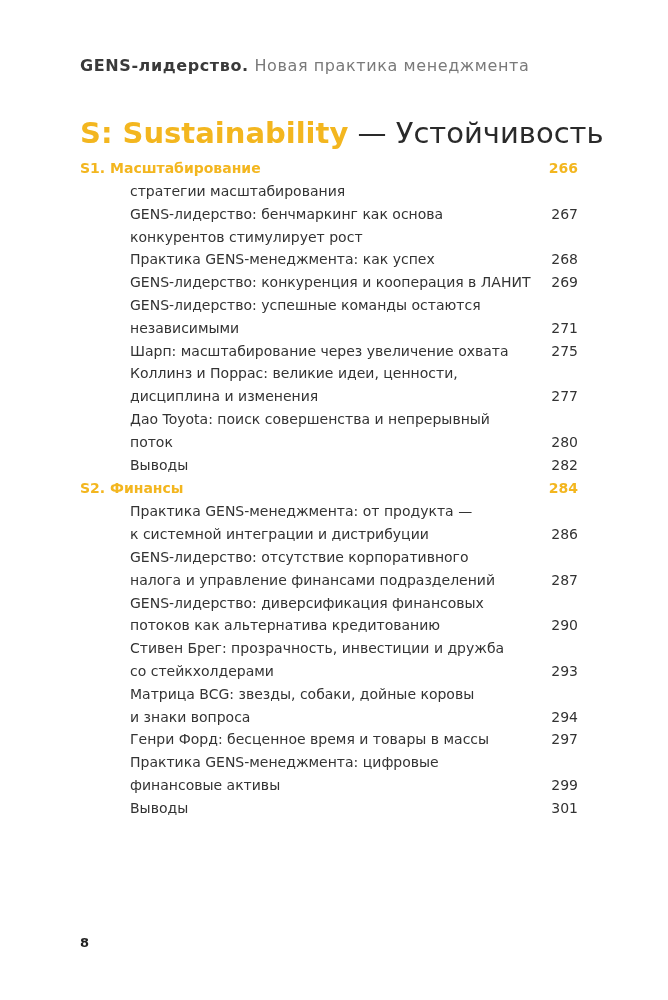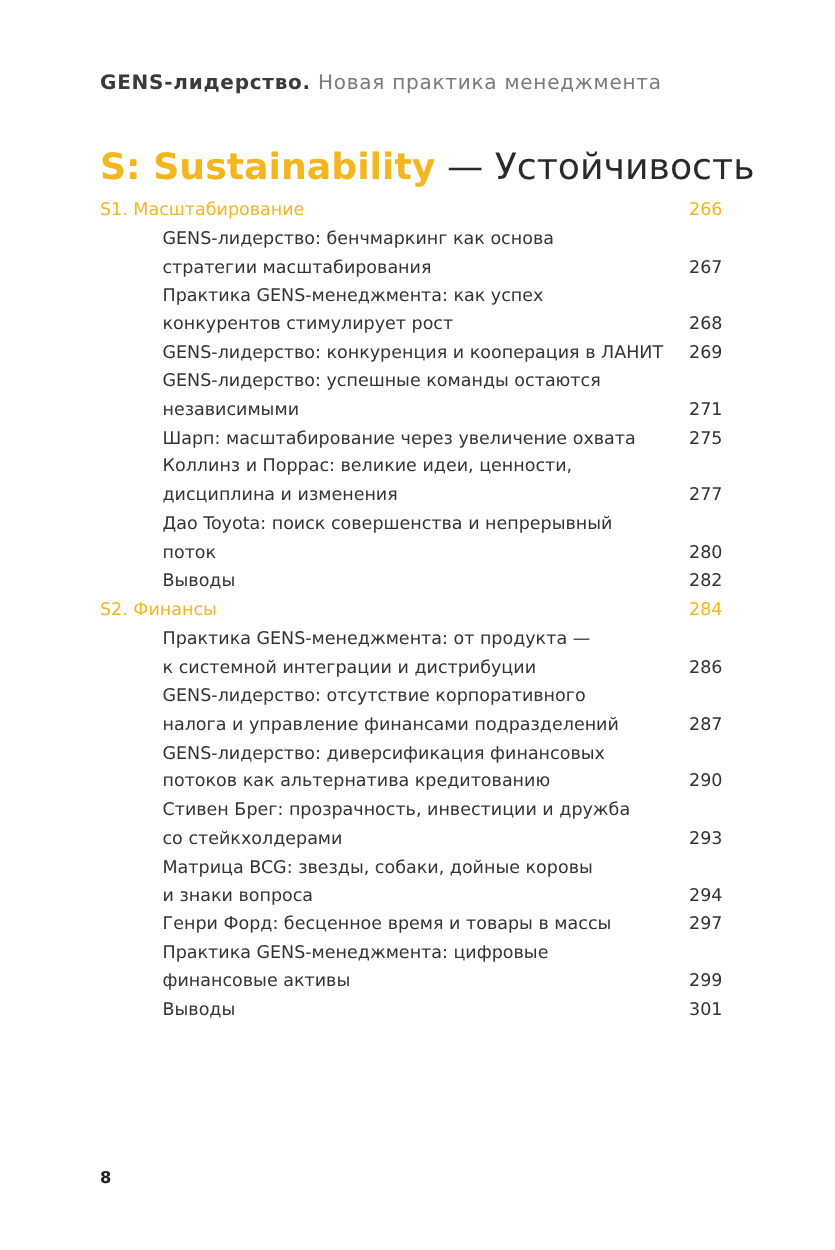--- a/index.html
+++ b/index.html
@@ -45,21 +45,21 @@
     .toc {
       position: absolute;
       left: 80px;
       top: 156px;
       width: 498px;
     }
     .section-row {
       position: relative;
       height: 24px;
       line-height: 24px;
-      font-weight: normal;
+      font-weight: bold;
       font-size: 14px;
       color: #f3b61f;
     }
     .section-row .pg {
       position: absolute;
       right: 0;
       top: 0;
     }
     .entry {
       position: relative;
@@ -102,27 +102,27 @@
 </div>
 
 <div class="toc">
 
   <div class="section-row">
     <span>S1. Масштабирование</span>
     <span class="pg">266</span>
   </div>
 
   <div class="entry">
+    <span class="line">стратегии масштабирования</span>
     <span class="line">GENS-лидерство: бенчмаркинг как основа</span>
-    <span class="line">стратегии масштабирования</span>
     <span class="pg">267</span>
   </div>
   <div class="entry">
+    <span class="line">конкурентов стимулирует рост</span>
     <span class="line">Практика GENS-менеджмента: как успех</span>
-    <span class="line">конкурентов стимулирует рост</span>
     <span class="pg">268</span>
   </div>
   <div class="entry">
     <span class="line">GENS-лидерство: конкуренция и кооперация в ЛАНИТ</span>
     <span class="pg">269</span>
   </div>
   <div class="entry">
     <span class="line">GENS-лидерство: успешные команды остаются</span>
     <span class="line">независимыми</span>
     <span class="pg">271</span>

